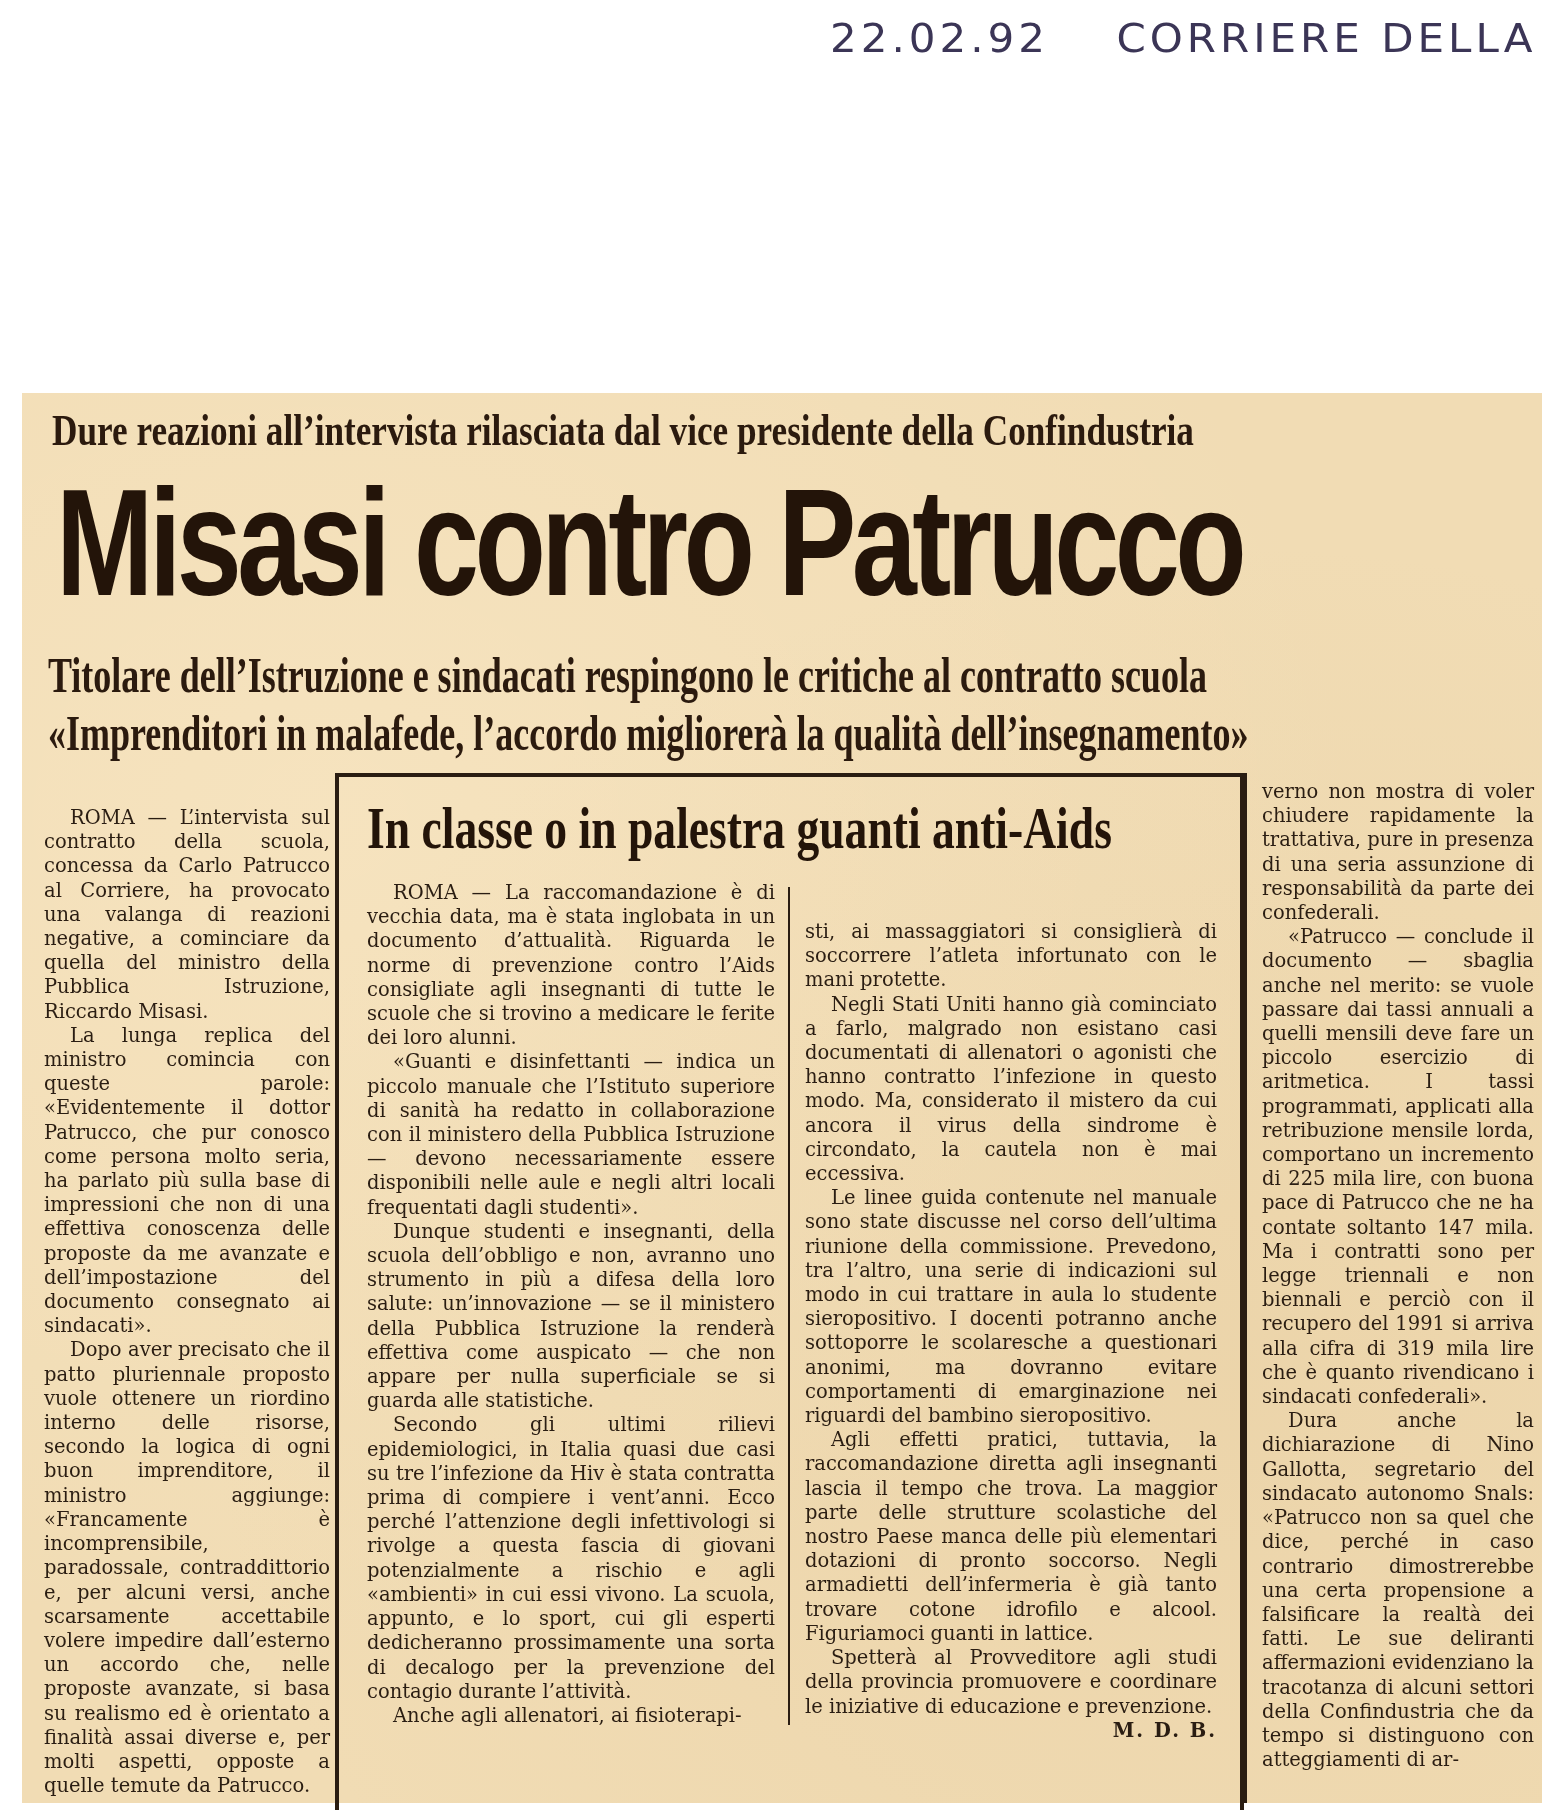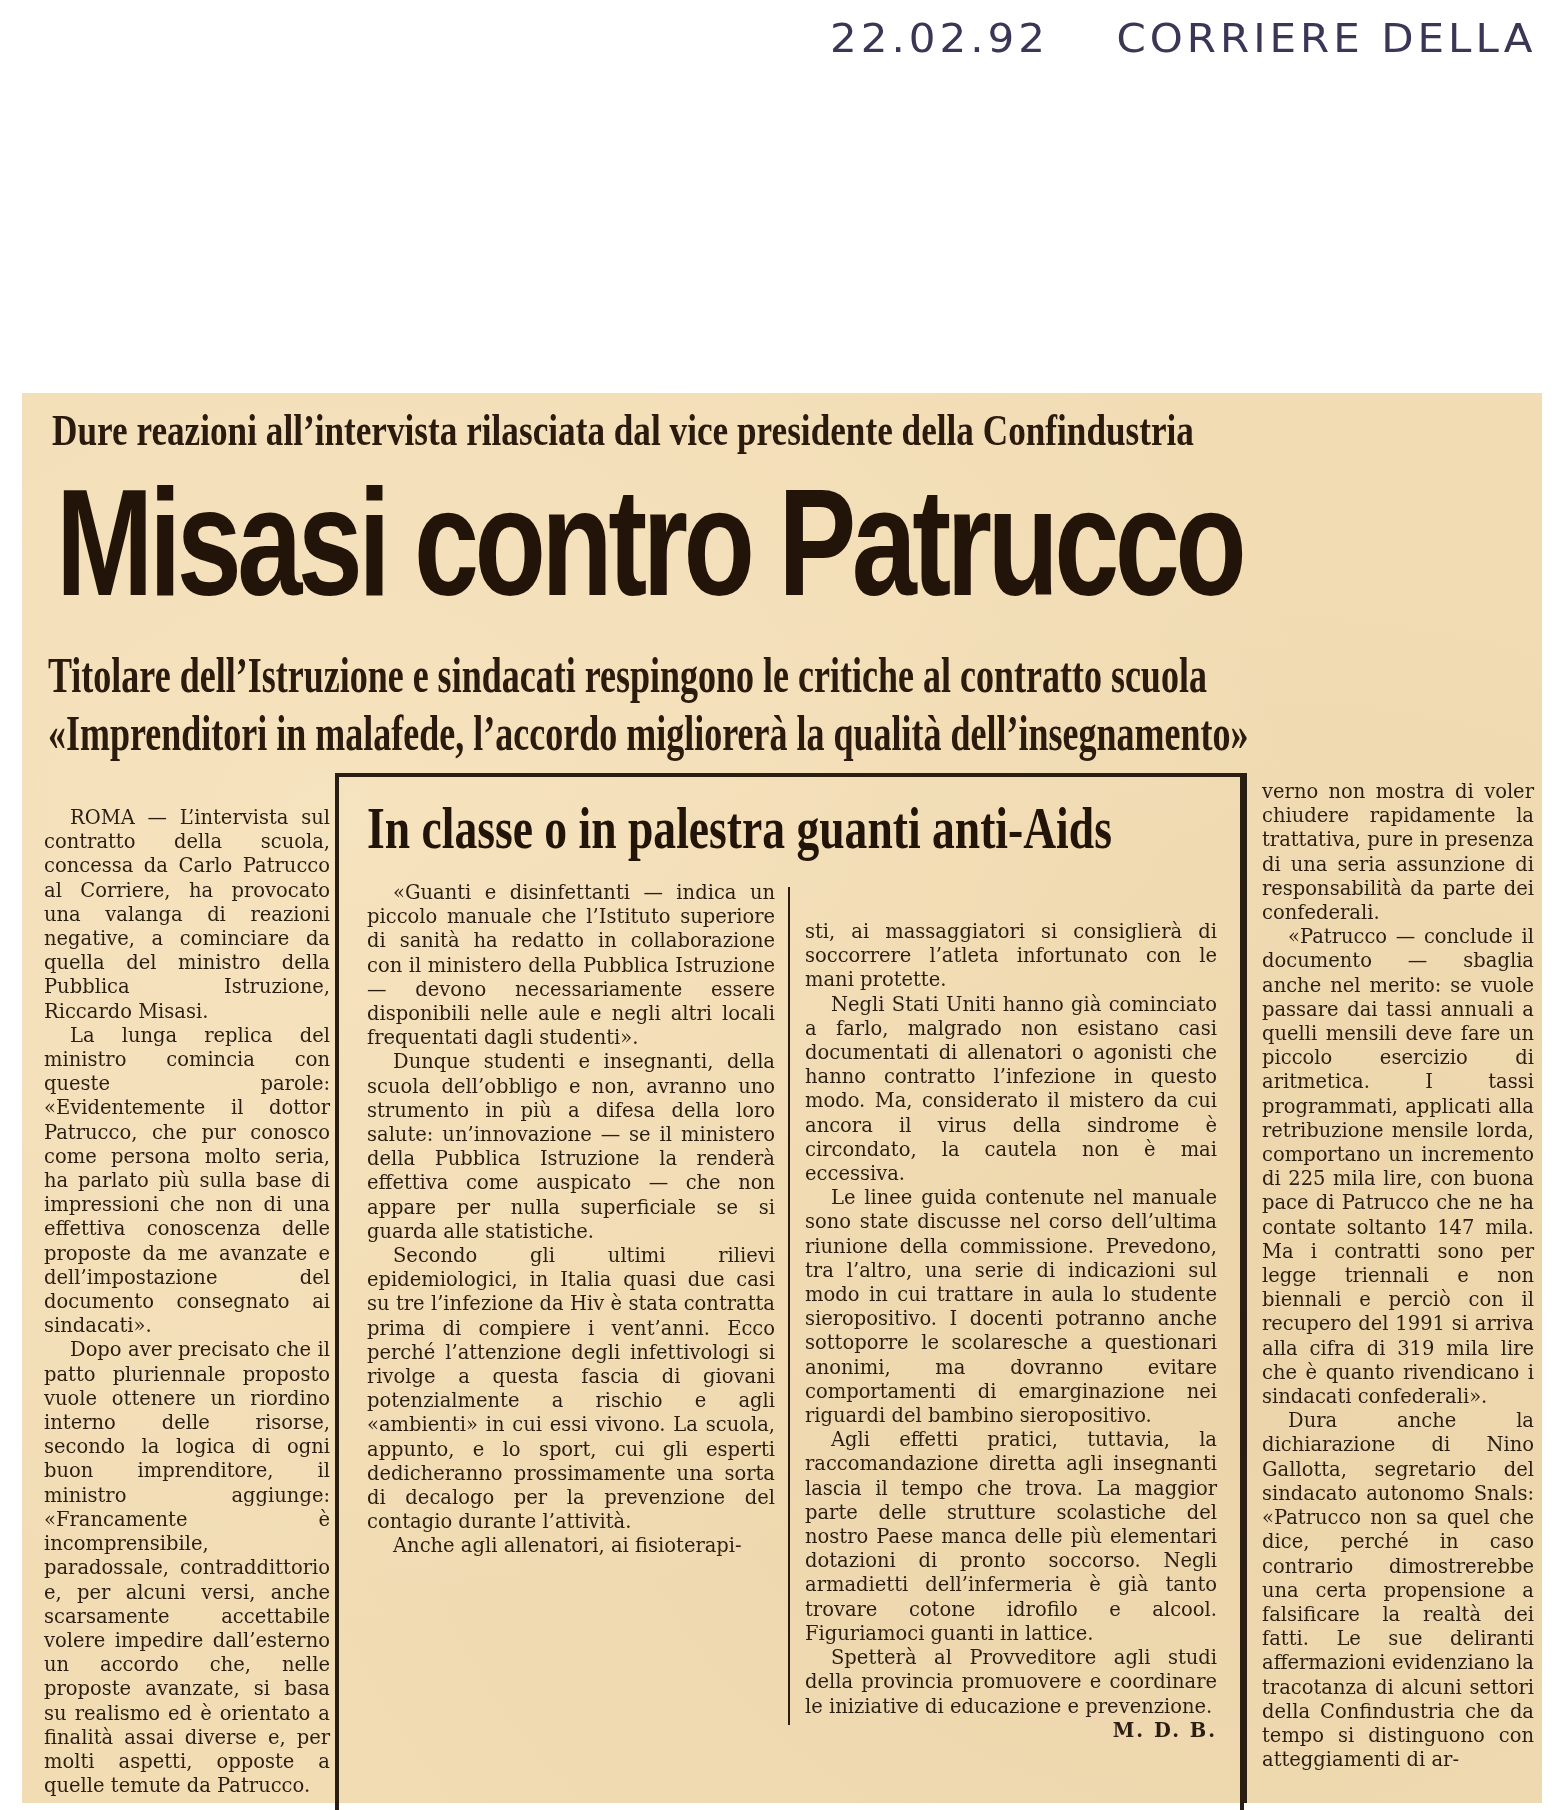--- a/index.html
+++ b/index.html
@@ -112,20 +112,21 @@
     <p>ROMA — L’intervista sul contratto della scuola, concessa da Carlo Patrucco al Corriere, ha provocato una valanga di reazioni negative, a cominciare da quella del ministro della Pubblica Istruzione, Riccardo Misasi.</p>
     <p>La lunga replica del ministro comincia con queste parole: «Evidentemente il dottor Patrucco, che pur conosco come persona molto seria, ha parlato più sulla base di impressioni che non di una effettiva conoscenza delle proposte da me avanzate e dell’impostazione del documento consegnato ai sindacati».</p>
     <p>Dopo aver precisato che il patto pluriennale proposto vuole ottenere un riordino interno delle risorse, secondo la logica di ogni buon imprenditore, il ministro aggiunge: «Francamente è incomprensibile, paradossale, contraddittorio e, per alcuni versi, anche scarsamente accettabile volere impedire dall’esterno un accordo che, nelle proposte avanzate, si basa su realismo ed è orientato a finalità assai diverse e, per molti aspetti, opposte a quelle temute da Patrucco.</p>
   </div>
 
   <div class="rule-v" style="left:1222px; top:380px; height:1030px; width:3px;"></div>
 
   <div class="box">
     <div class="box-title">In classe o in palestra guanti anti-Aids</div>
     <div class="col box-col-1">
+      <p>ROMA — La raccomandazione è di vecchia data, ma è stata inglobata in un documento d’attualità. Riguarda le norme di prevenzione contro l’Aids consigliate agli insegnanti di tutte le scuole che si trovino a medicare le ferite dei loro alunni.</p>
       <p>«Guanti e disinfettanti — indica un piccolo manuale che l’Istituto superiore di sanità ha redatto in collaborazione con il ministero della Pubblica Istruzione — devono necessariamente essere disponibili nelle aule e negli altri locali frequentati dagli studenti».</p>
       <p>Dunque studenti e insegnanti, della scuola dell’obbligo e non, avranno uno strumento in più a difesa della loro salute: un’innovazione — se il ministero della Pubblica Istruzione la renderà effettiva come auspicato — che non appare per nulla superficiale se si guarda alle statistiche.</p>
       <p>Secondo gli ultimi rilievi epidemiologici, in Italia quasi due casi su tre l’infezione da Hiv è stata contratta prima di compiere i vent’anni. Ecco perché l’attenzione degli infettivologi si rivolge a questa fascia di giovani potenzialmente a rischio e agli «ambienti» in cui essi vivono. La scuola, appunto, e lo sport, cui gli esperti dedicheranno prossimamente una sorta di decalogo per la prevenzione del contagio durante l’attività.</p>
       <p>Anche agli allenatori, ai fisioterapi-</p>
     </div>
     <div class="box-divider"></div>
     <div class="col box-col-2">
       <p class="noindent">sti, ai massaggiatori si consiglierà di soccorrere l’atleta infortunato con le mani protette.</p>
       <p>Negli Stati Uniti hanno già cominciato a farlo, malgrado non esistano casi documentati di allenatori o agonisti che hanno contratto l’infezione in questo modo. Ma, considerato il mistero da cui ancora il virus della sindrome è circondato, la cautela non è mai eccessiva.</p>
       <p>Le linee guida contenute nel manuale sono state discusse nel corso dell’ultima riunione della commissione. Prevedono, tra l’altro, una serie di indicazioni sul modo in cui trattare in aula lo studente sieropositivo. I docenti potranno anche sottoporre le scolaresche a questionari anonimi, ma dovranno evitare comportamenti di emarginazione nei riguardi del bambino sieropositivo.</p>

